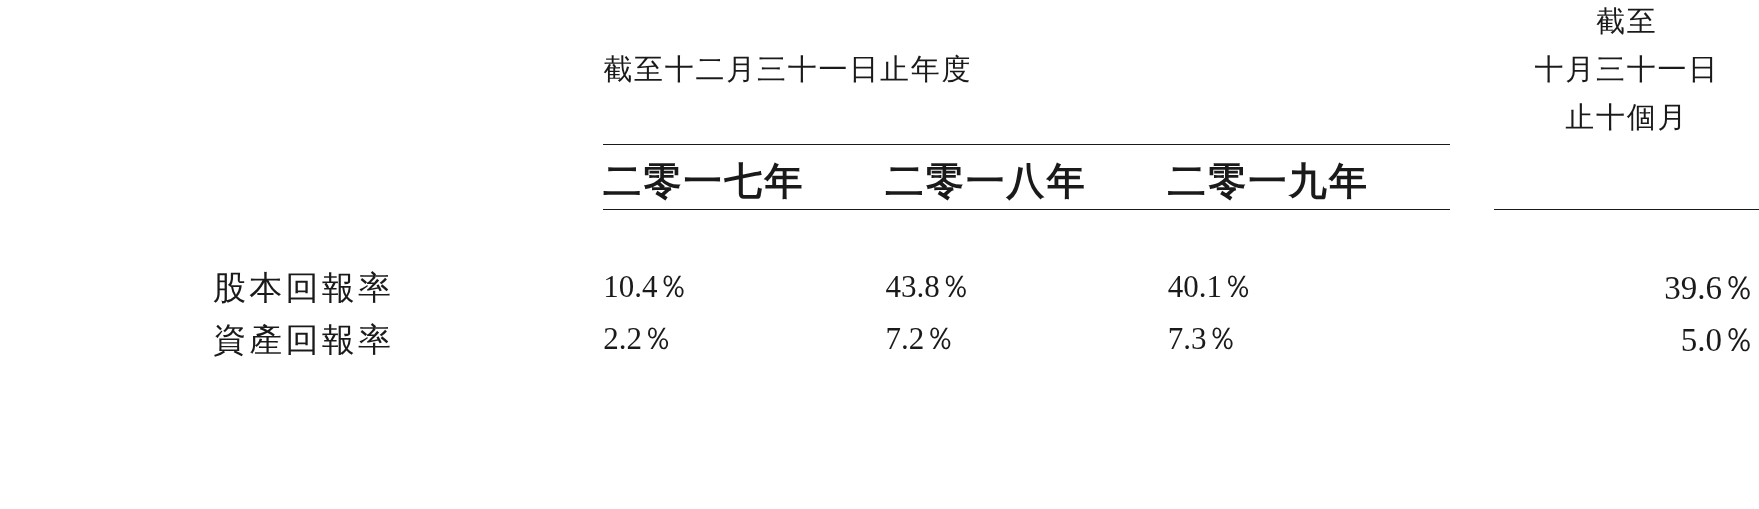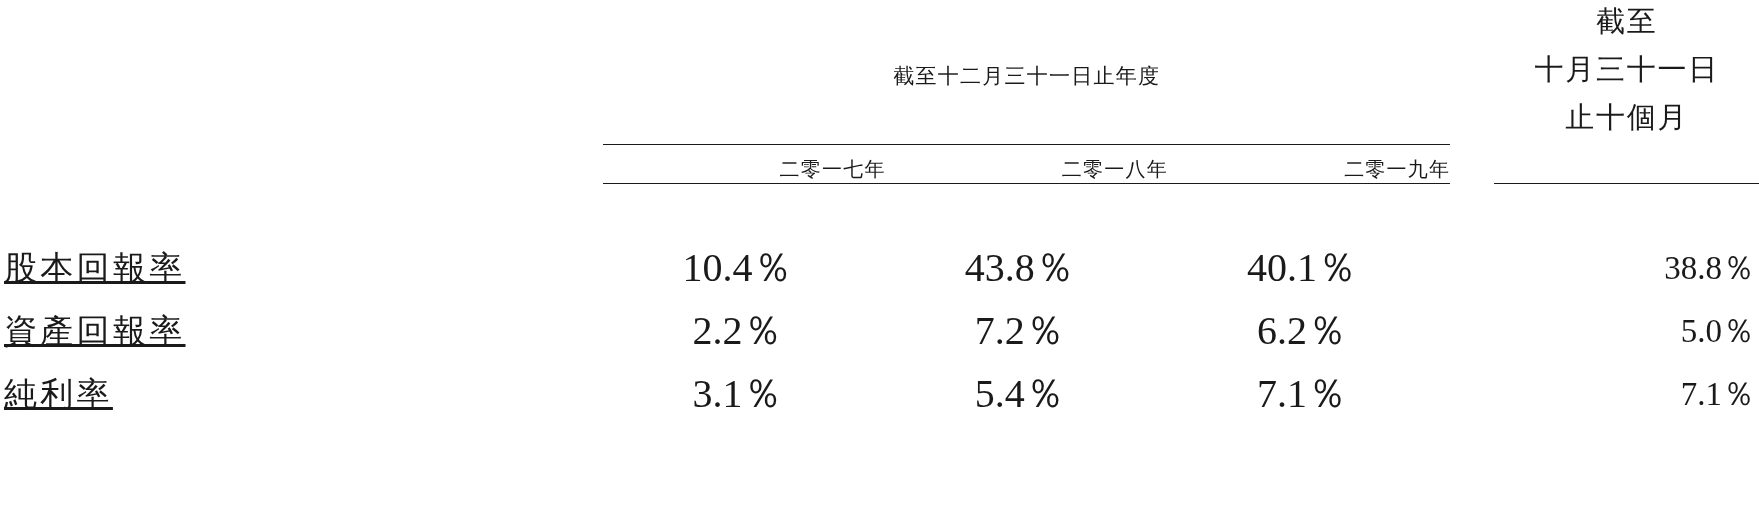--- a/index.html
+++ b/index.html
@@ -25,31 +25,32 @@
     border-collapse: collapse;
     width: 1759px;
     table-layout: fixed;
   }
   col.c-label { width: 545px; }
   col.c-num   { width: 255px; }
   col.c-gap   { width: 40px; }
   col.c-last  { width: 239px; }
 
   .hdr-cell {
-    font-size: 20px;
-    text-align: right;
+    font-size: 38px;
+    text-align: left;
     vertical-align: bottom;
     padding: 0;
     line-height: 1.42;
     letter-spacing: 0.06em;
     white-space: nowrap;
+    font-weight: bold;
   }
   .group-head {
-    font-size: 21px;
-    text-align: center;
+    font-size: 29px;
+    text-align: left;
     vertical-align: bottom;
     letter-spacing: 0.06em;
     padding: 0 0 6px 0;
     white-space: nowrap;
   }
   .rule {
     height: 0;
     border-bottom: 1.6px solid #1a1a1a;
     font-size: 0;
     line-height: 0;
@@ -64,29 +65,28 @@
     vertical-align: bottom;
     padding: 0 0 6px 0;
     white-space: nowrap;
   }
   .spacer-row td { height: 52px; padding: 0; }
   .subhead-pad td { height: 10px; padding: 0; }
 
   td.label {
     font-size: 33px;
     letter-spacing: 0.10em;
-    text-align: left;
+    text-align: center;
     padding: 0 0 0 4px;
     line-height: 1.58;
     white-space: nowrap;
-    text-decoration: underline;
   }
   td.val {
-    font-size: 40px;
-    text-align: center;
+    font-size: 31px;
+    text-align: left;
     padding: 0 14px 0 0;
     line-height: 1.58;
     white-space: nowrap;
   }
   td.val-last {
     font-size: 33px;
     text-align: right;
     padding: 0 4px 0 0;
     line-height: 1.58;
     white-space: nowrap;
@@ -157,33 +157,25 @@
         <td></td>
         <td></td>
       </tr>
 
       <tr>
         <td class="label">股本回報率</td>
         <td class="val">10.4％</td>
         <td class="val">43.8％</td>
         <td class="val">40.1％</td>
         <td></td>
-        <td class="val-last">38.8％</td>
+        <td class="val-last">39.6％</td>
       </tr>
       <tr>
         <td class="label">資產回報率</td>
         <td class="val">2.2％</td>
         <td class="val">7.2％</td>
-        <td class="val">6.2％</td>
+        <td class="val">7.3％</td>
         <td></td>
         <td class="val-last">5.0％</td>
-      </tr>
-      <tr>
-        <td class="label">純利率</td>
-        <td class="val">3.1％</td>
-        <td class="val">5.4％</td>
-        <td class="val">7.1％</td>
-        <td></td>
-        <td class="val-last">7.1％</td>
       </tr>
     </tbody>
   </table>
 </div>
 
 </body></html>

